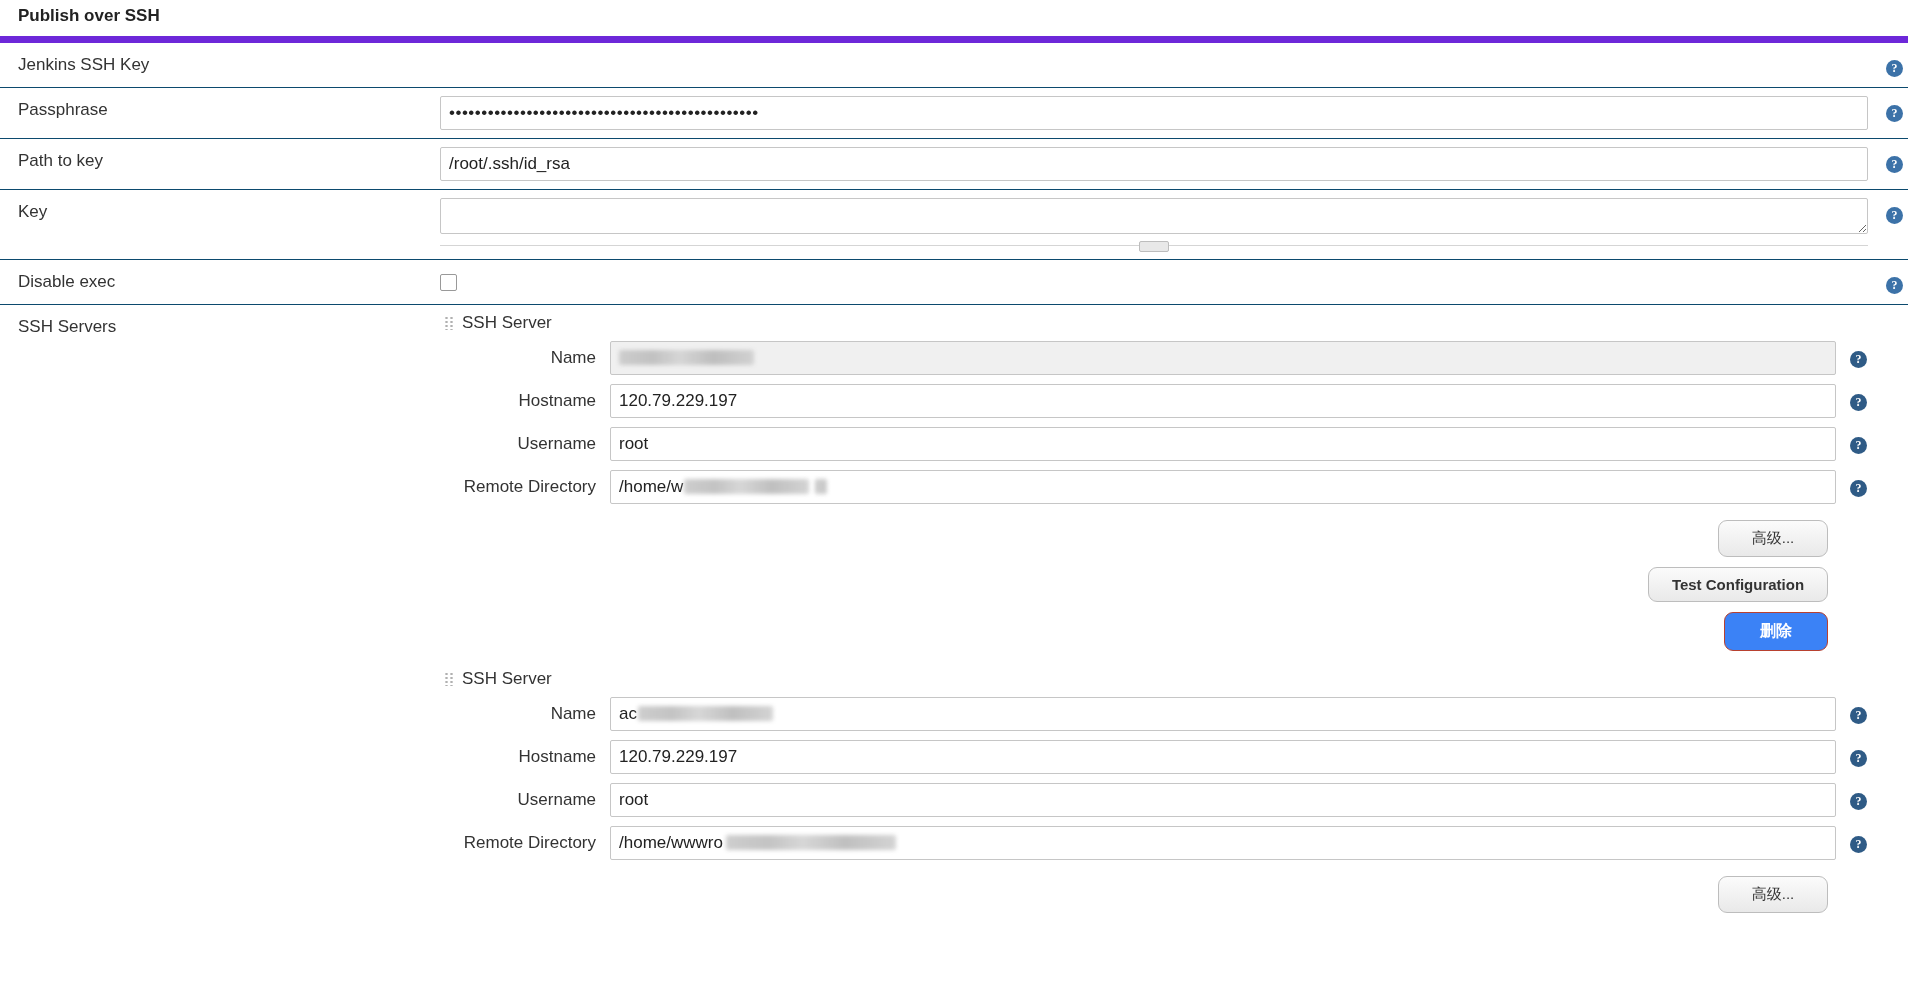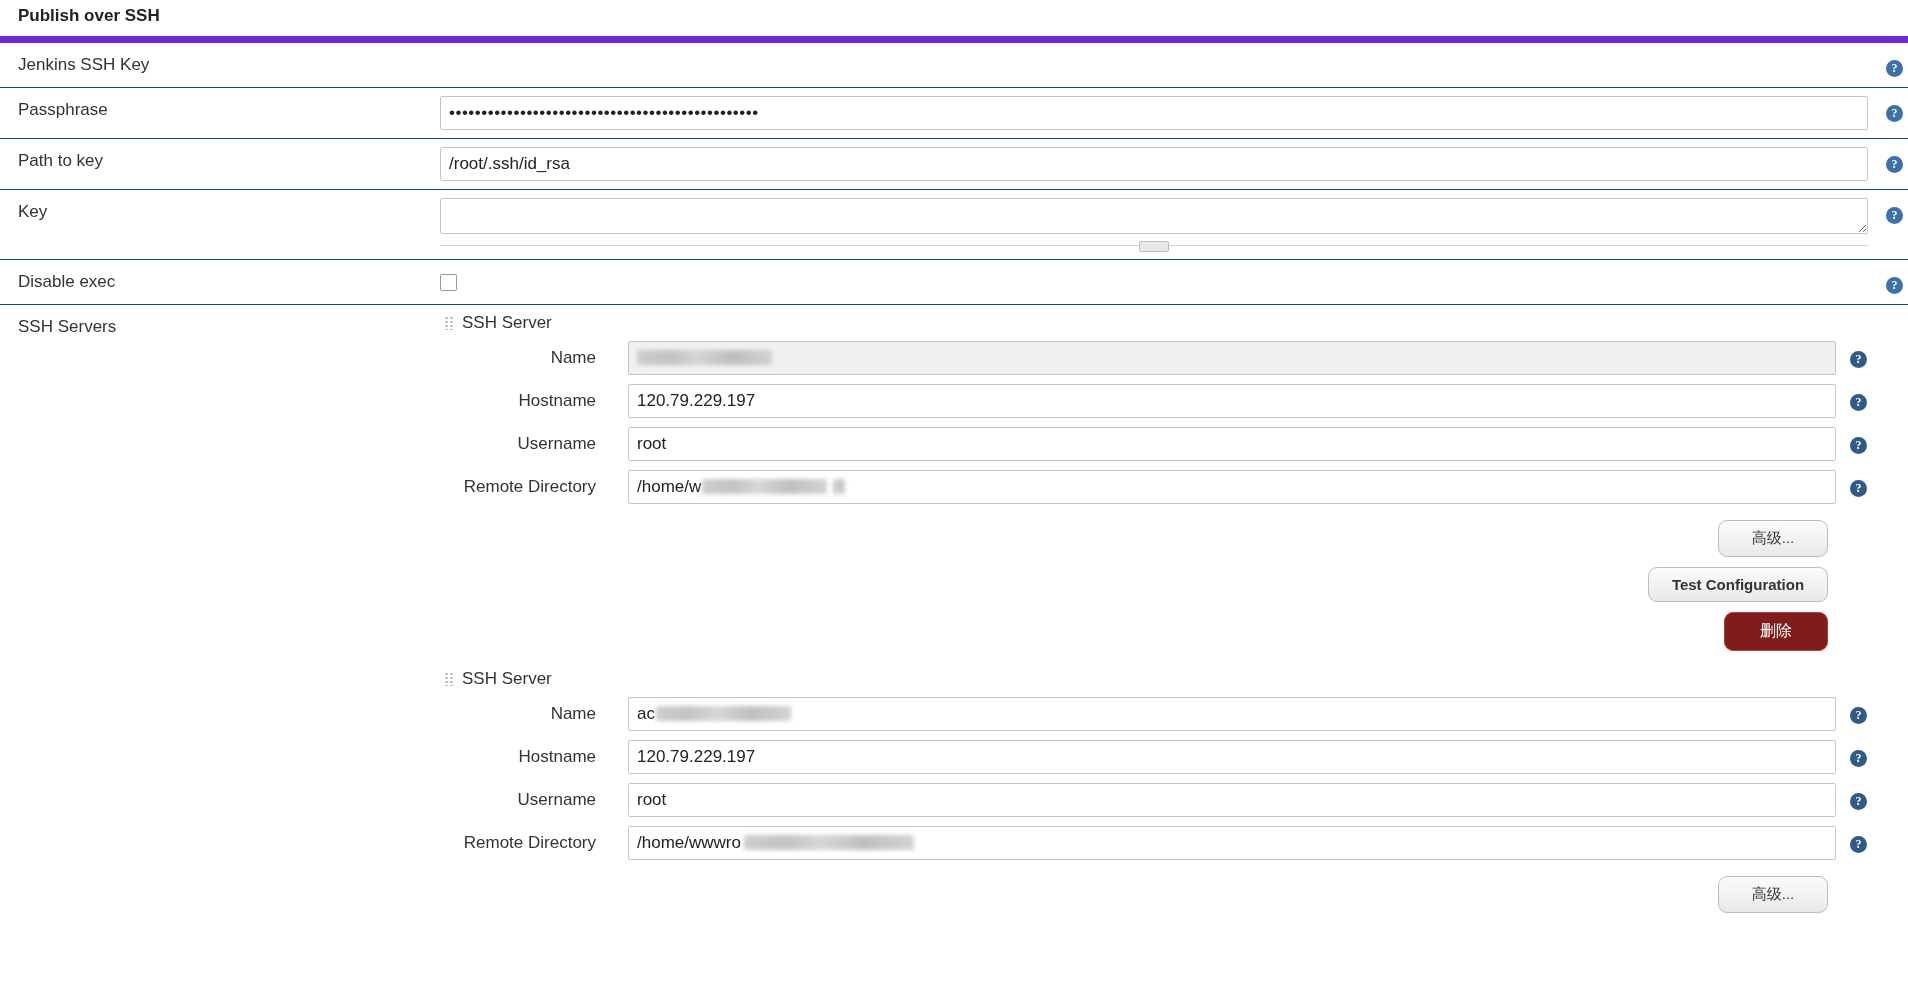--- a/index.html
+++ b/index.html
@@ -171,21 +171,20 @@
       radial-gradient(circle, #b0b0b0 1px, transparent 1.2px);
     background-size: 5px 4px;
     background-position: 0 0, 0 0;
     margin-left: 4px;
   }
 
   .field-row {
     display: flex;
     align-items: center;
     margin-bottom: 9px;
-    gap: 18px;
   }
   .field-label {
     width: 150px;
     flex: 0 0 150px;
     text-align: right;
     padding-right: 14px;
     box-sizing: border-box;
     font-size: 17px;
     color: #333;
   }
@@ -249,25 +248,26 @@
     color: #333;
   }
   .btn.advanced {
     min-width: 110px;
   }
   .btn.test {
     min-width: 180px;
     font-weight: bold;
   }
   .btn.danger {
-    background: #7f1d1d;
+    background: #3b82f6;
     border: 1px solid #b8412f;
     color: #fff;
     min-width: 104px;
     font-size: 16px;
+    font-weight: bold;
   }
 </style>
 </head>
 <body>
 
 <div class="section-header">Publish over SSH</div>
 
 <div class="row">
   <div class="row-label">Jenkins SSH Key</div>
   <div class="row-field"></div>

